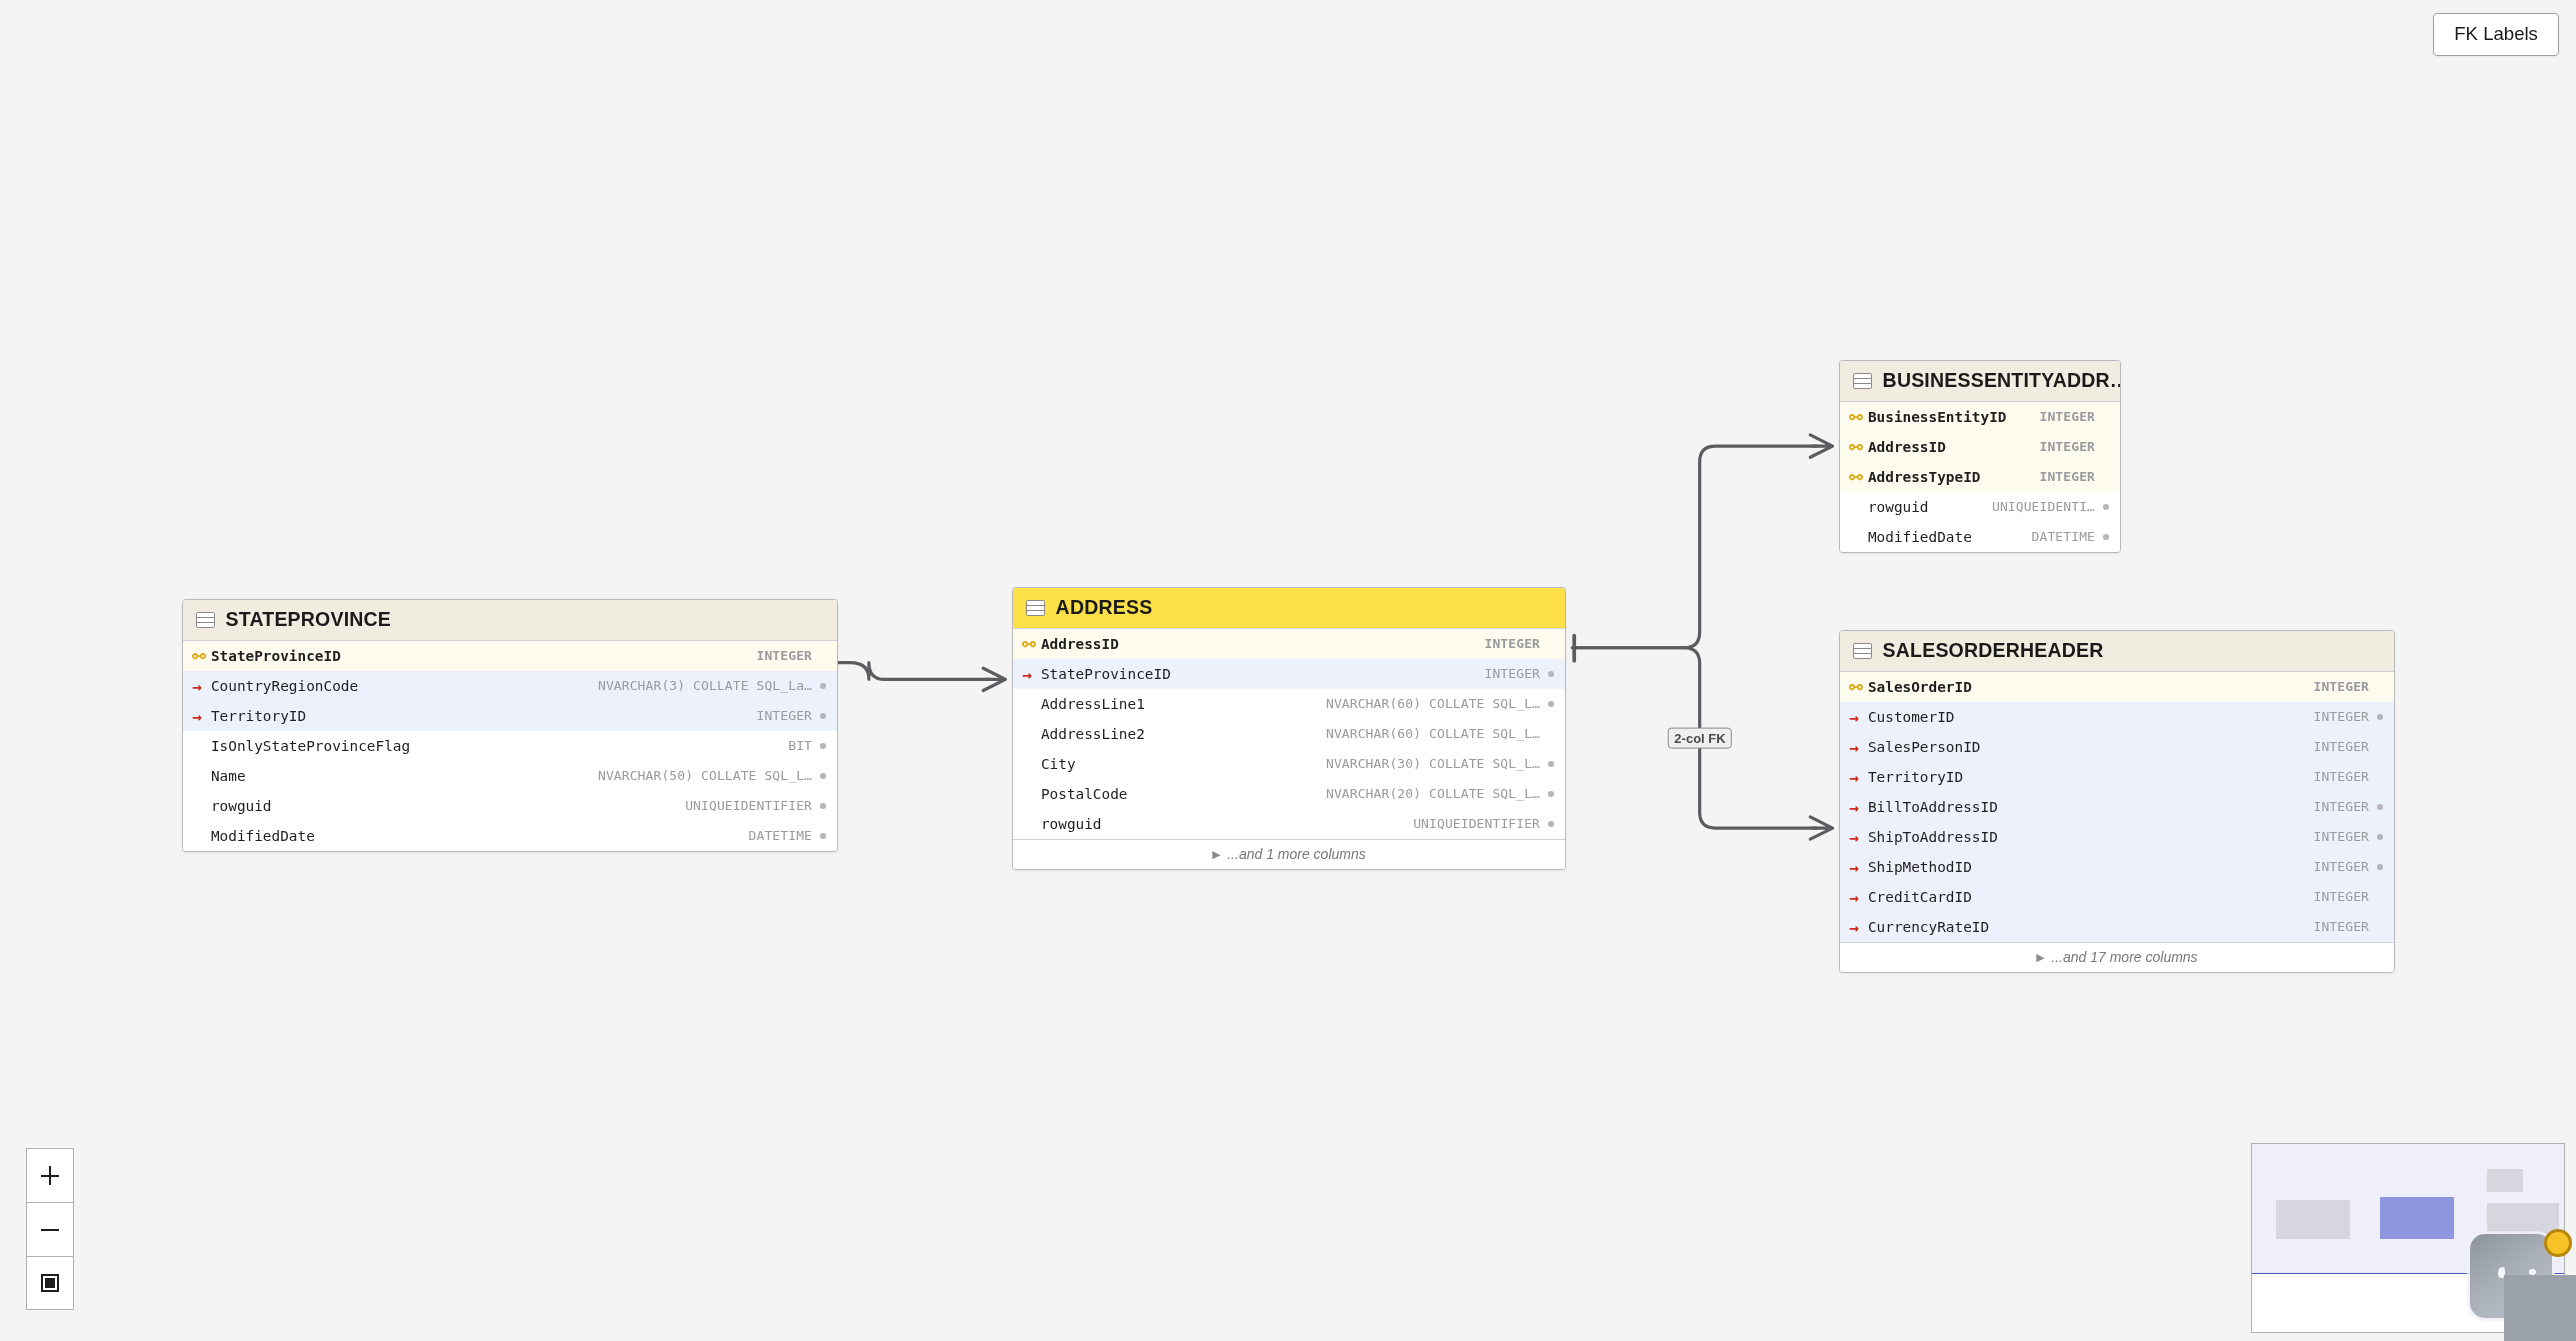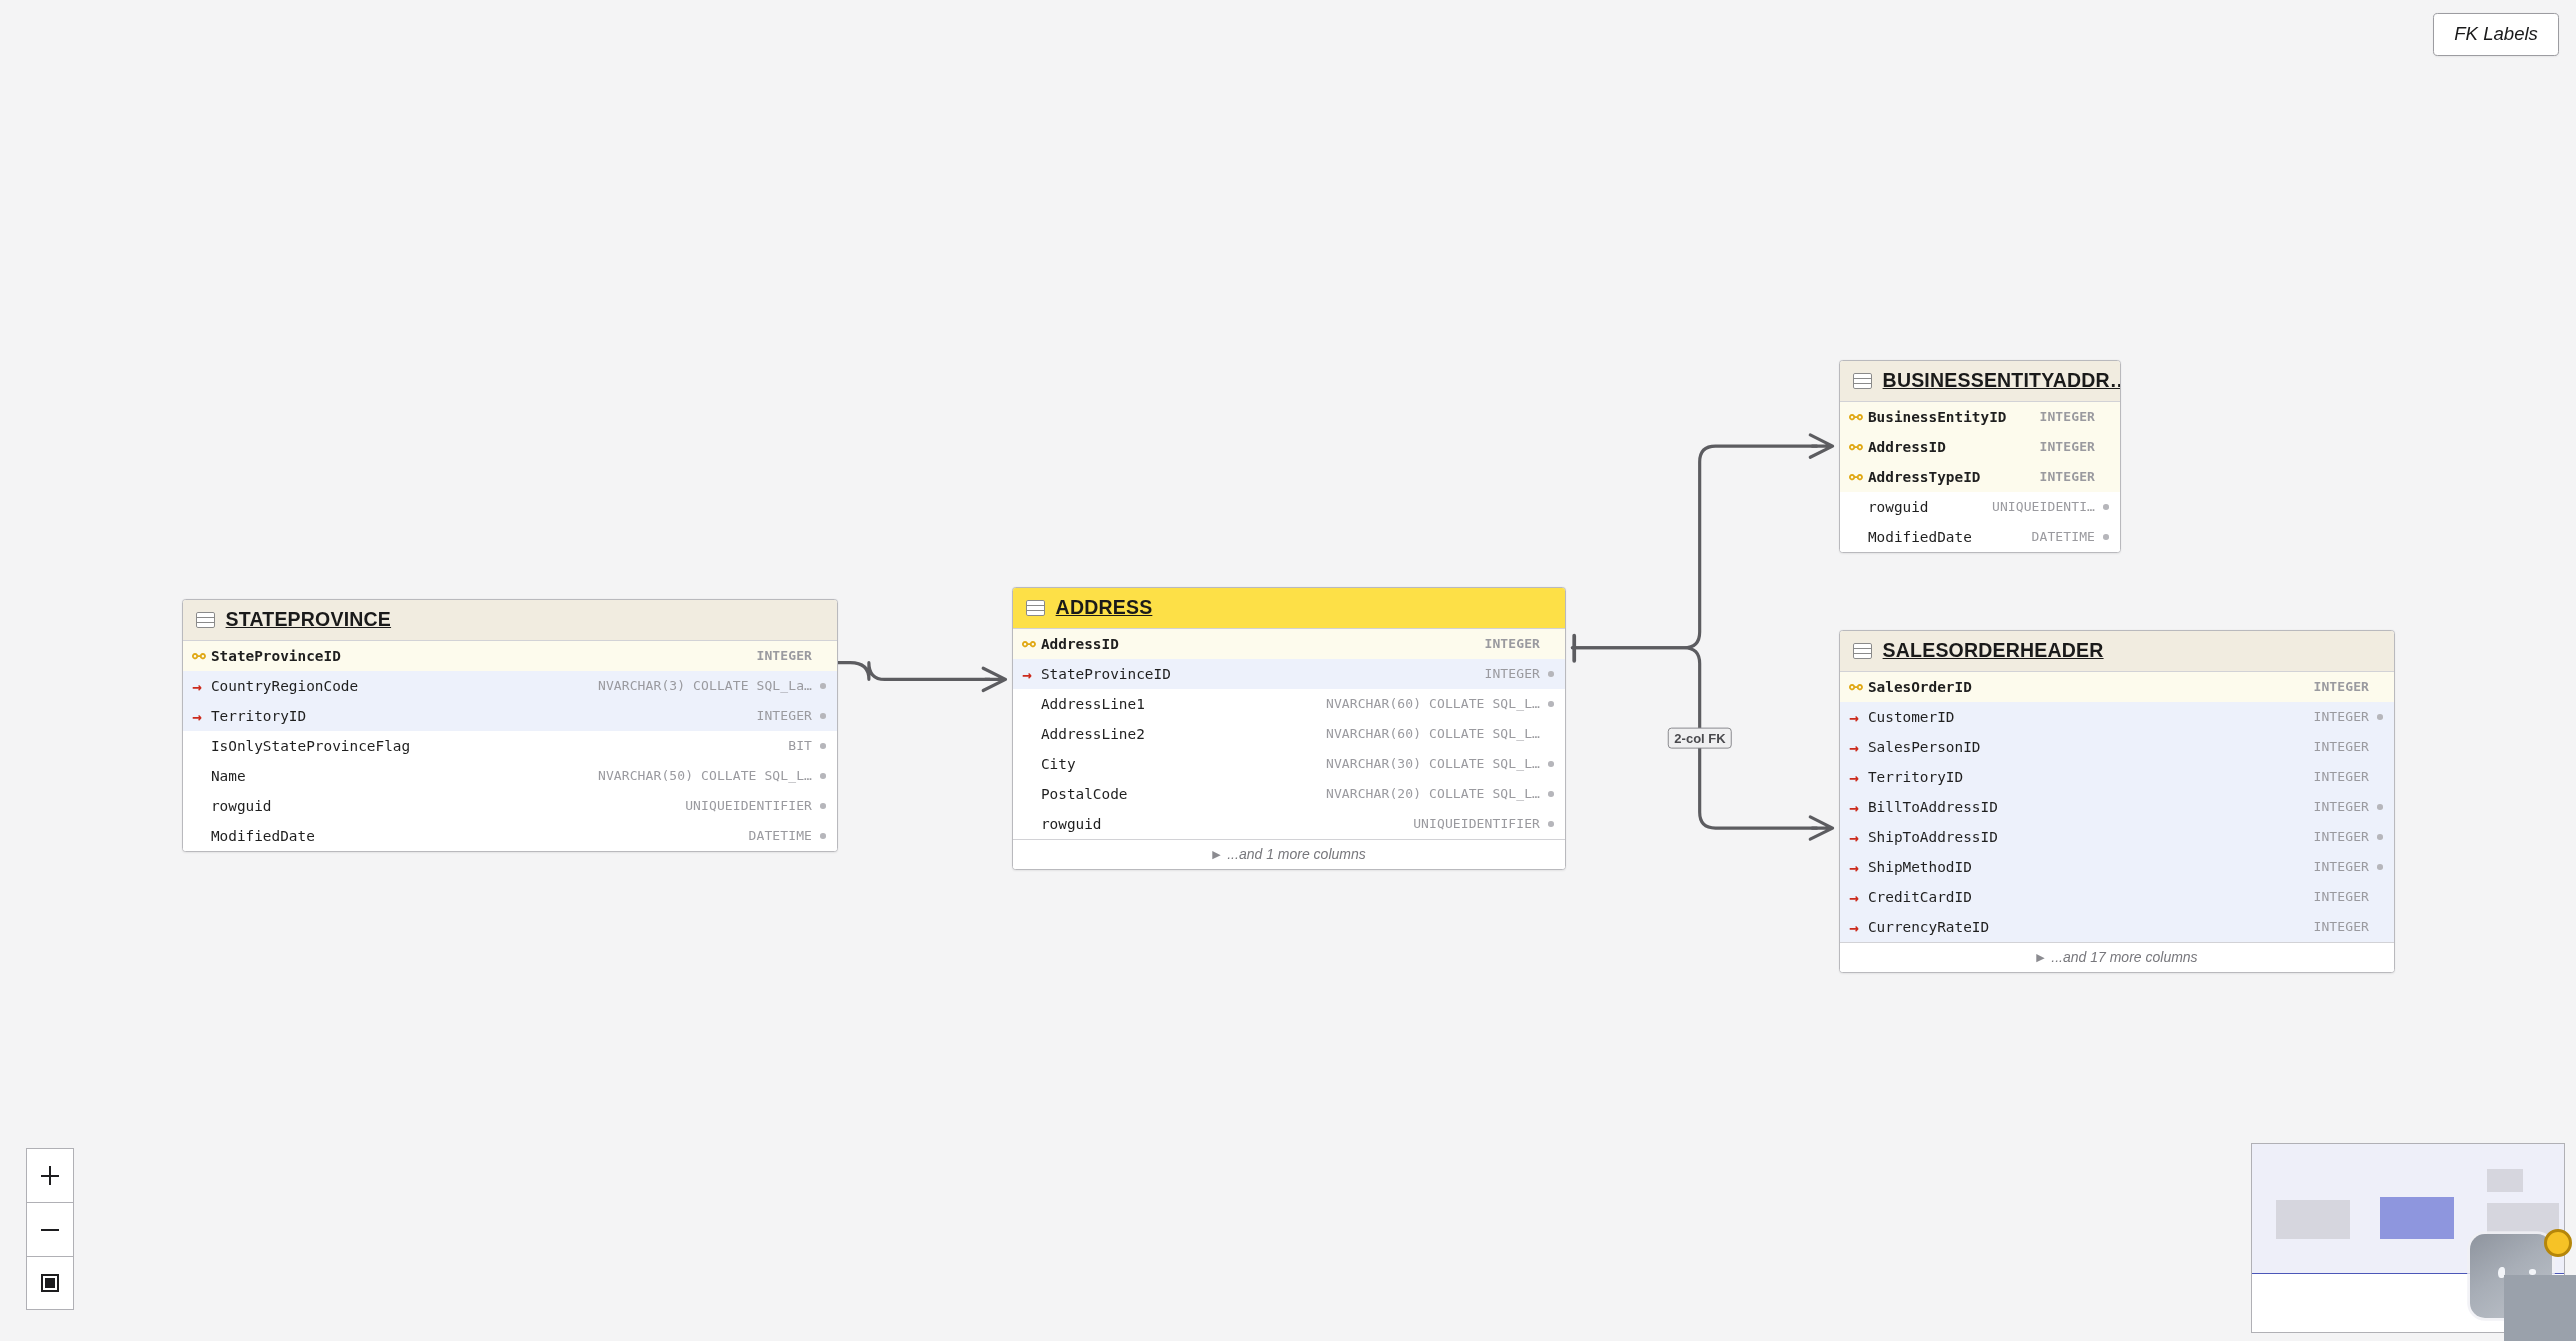--- a/index.html
+++ b/index.html
@@ -46,21 +46,20 @@
     display: flex;
     align-items: center;
     gap: 11px;
     padding: 8.4px 13px;
     border-bottom: 0.9px solid #d2d2d6;
     font-size: 19.5px;
     font-weight: bold;
     letter-spacing: 0.2px;
     color: #1a1a1a;
     white-space: nowrap;
-    text-decoration: underline;
   }
   .node-header.beige { background: #f1ece0; }
   .node-header.green { background: #fde047; }
 
   .tbl-icon {
     width: 18.6px; height: 16.7px;
     flex: 0 0 auto;
     border: 1.5px solid #8a8a8a;
     border-radius: 1.9px;
     background:
@@ -166,21 +165,20 @@
     right: 16.7px;
     top: 13px;
     padding: 9.3px 20.4px;
     background: #ffffff;
     border: 0.9px solid #9c9ca1;
     border-radius: 4.6px;
     font-size: 18.6px;
     color: #19191a;
     cursor: pointer;
     box-shadow: 0 0.9px 1.9px rgba(0,0,0,.06);
-    font-style: italic;
   }
 
   
   #zoom-controls {
     position: absolute;
     left: 26px;
     bottom: 32px;
     display: flex;
     flex-direction: column;
   }

